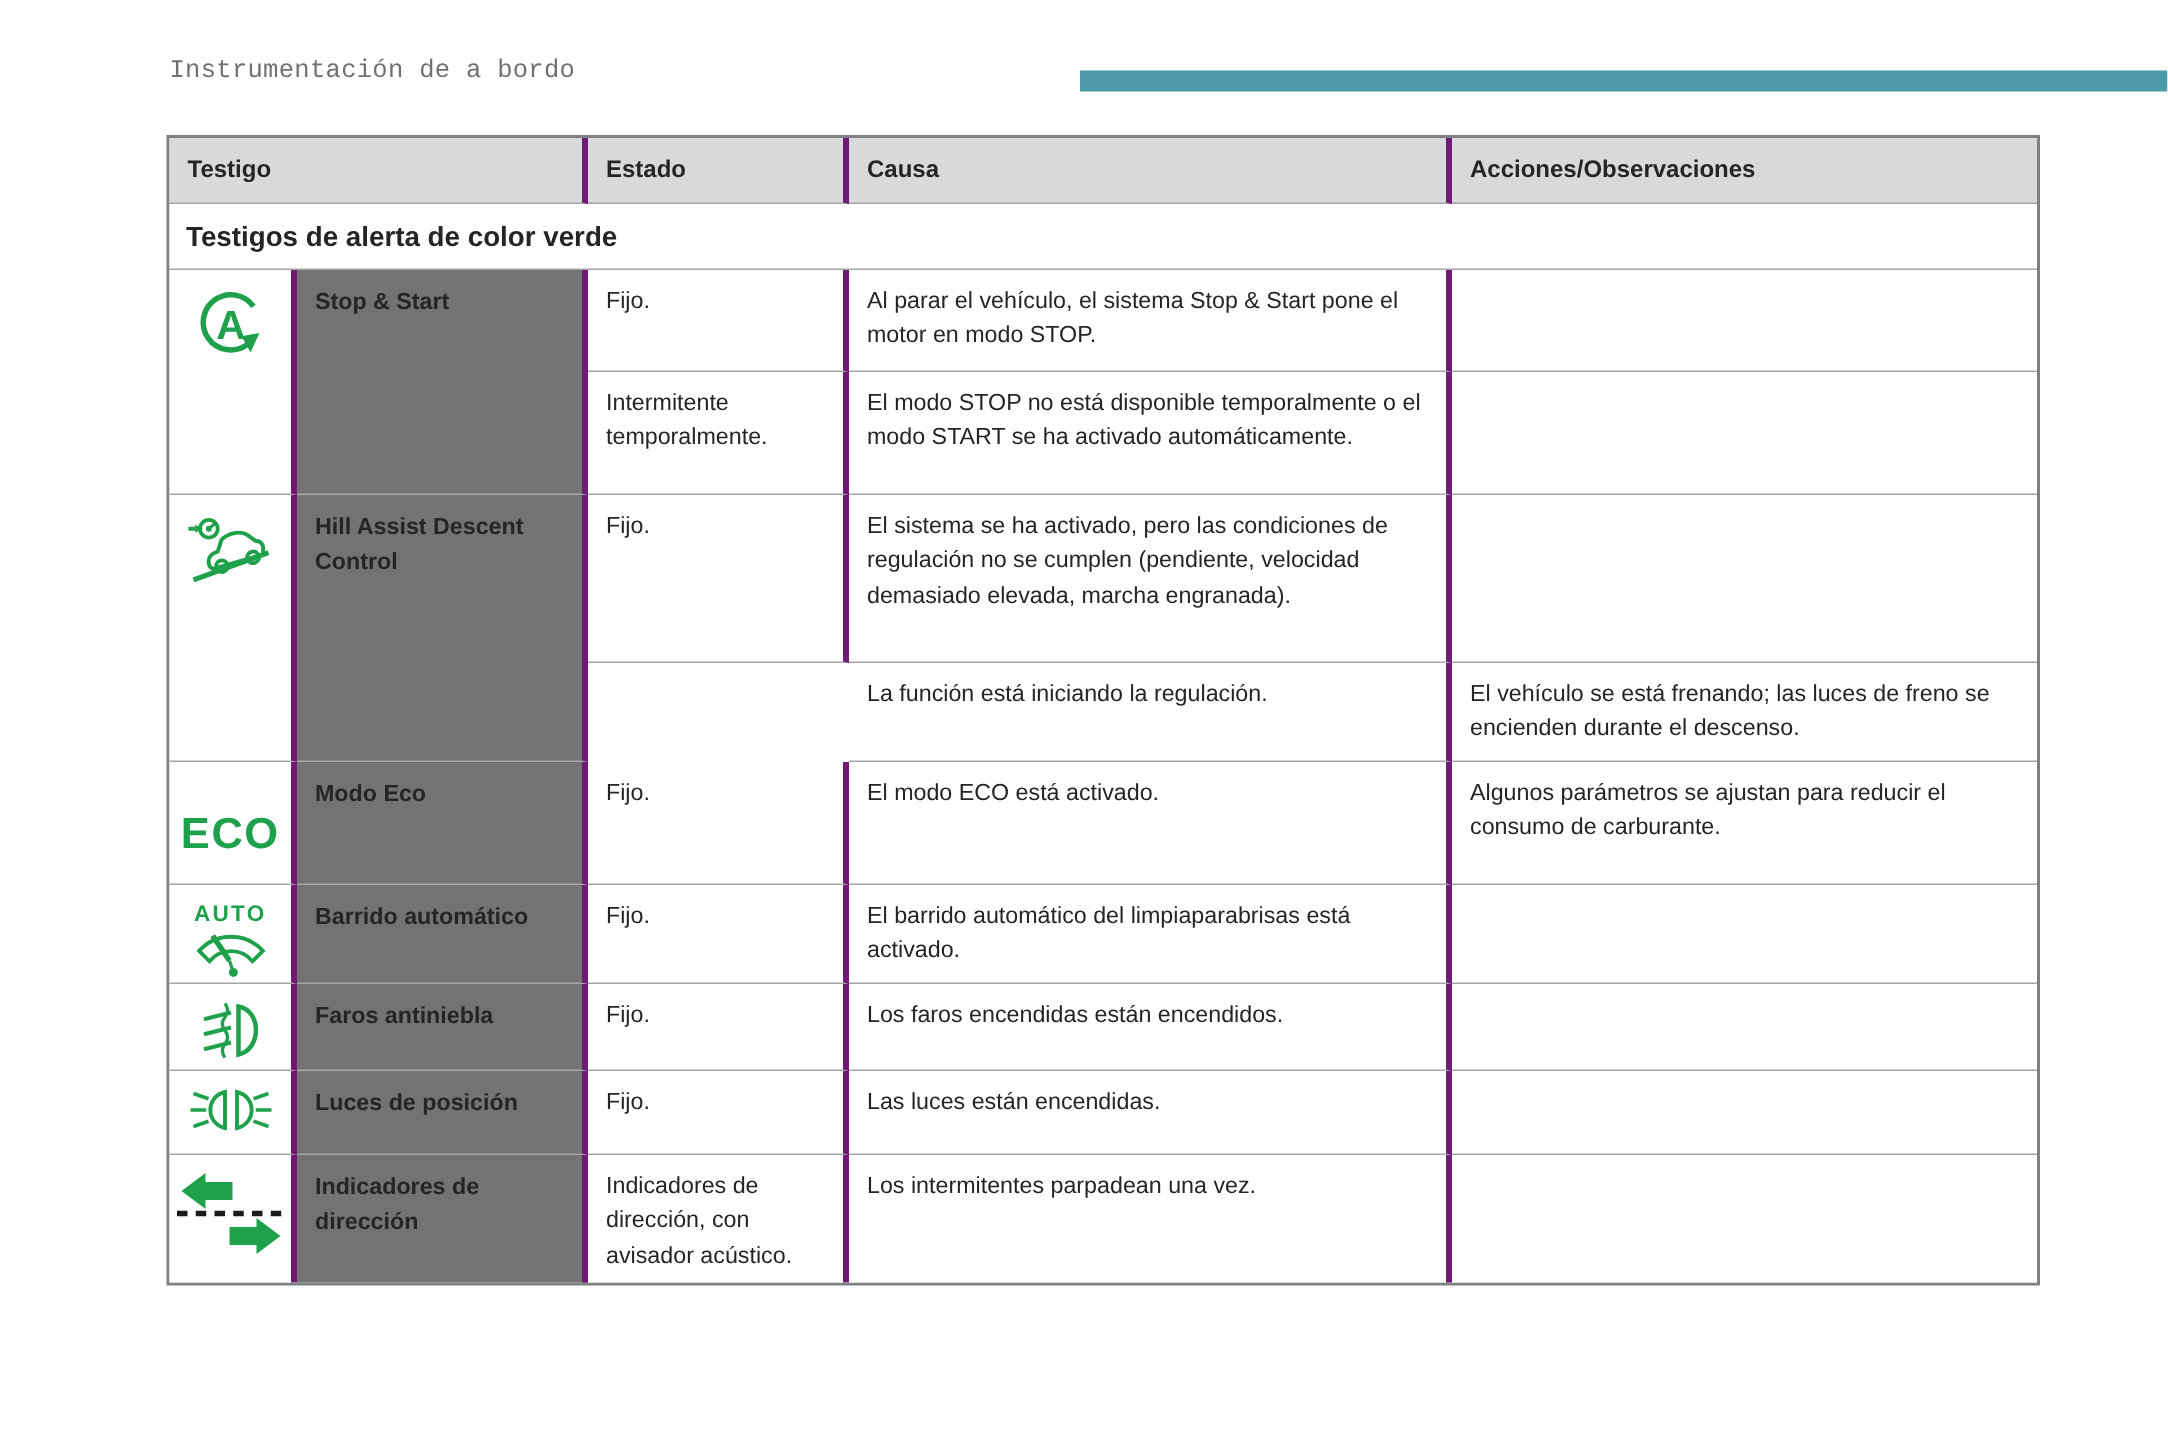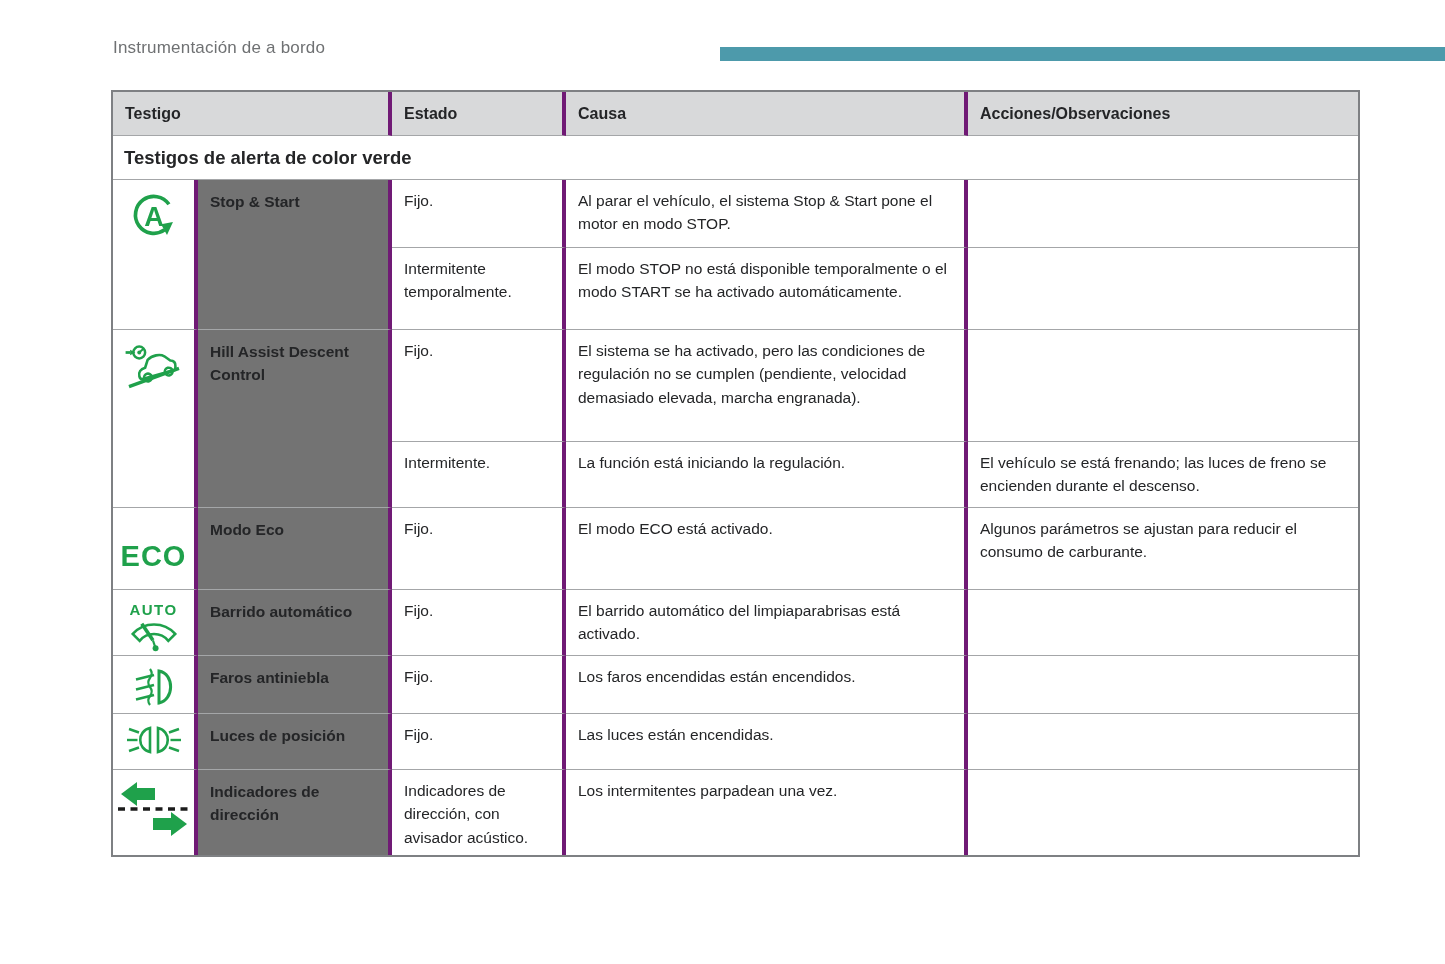--- a/index.html
+++ b/index.html
@@ -3,21 +3,21 @@
 <meta charset="utf-8">
 <style>
   html,body { margin:0; padding:0; }
   body {
     width:1445px; height:964px; position:relative; background:#ffffff;
     font-family:"Liberation Sans", sans-serif; color:#242527;
     overflow:hidden;
   }
   .page-title {
     position:absolute; left:113px; top:38px;
-    font-size:17px; color:#6f7173; letter-spacing:.2px;
+    font-size:17px; color:#6f7173; letter-spacing:.2px;font-family:Liberation Mono, monospace;
   }
   .accent-bar {
     position:absolute; left:720px; top:47px; width:725px; height:14px;
     background:#4d9aab;
   }
   .page-number {
     position:absolute; left:24px; top:916px;
     font-size:18px; font-weight:bold; color:#7f1d1d;margin-top:48px;
   }
   .grid {
@@ -89,21 +89,20 @@
         <line x1="12" y1="11" x2="15.5" y2="8" stroke="#1fa14b" stroke-width="1.8"></line>
         <line x1="0" y1="11" x2="4" y2="11" stroke="#1fa14b" stroke-width="2.4"></line>
         <polygon points="4,8.6 8.5,11 4,13.4" fill="#1fa14b"></polygon>
       </svg>
     </span>
   </div>
   <div class="c name" style="grid-column:2; grid-row:5/7;">Hill Assist Descent Control</div>
   <div class="c" style="grid-column:3; grid-row:5;">Fijo.</div>
   <div class="c" style="grid-column:4; grid-row:5;">El sistema se ha activado, pero las condiciones de regulación no se cumplen (pendiente, velocidad demasiado elevada, marcha engranada).</div>
   <div class="c no-br" style="grid-column:5; grid-row:5;"></div>
-  <div class="c" style="grid-column:3; grid-row:6;">Intermitente.</div>
   <div class="c" style="grid-column:4; grid-row:6;">La función está iniciando la regulación.</div>
   <div class="c no-br" style="grid-column:5; grid-row:6;">El vehículo se está frenando; las luces de freno se encienden durante el descenso.</div>
 
   <div class="c icon-cell" style="grid-column:1; grid-row:7;">
     <span class="eco-text">ECO</span>
   </div>
   <div class="c name" style="grid-column:2; grid-row:7;">Modo Eco</div>
   <div class="c" style="grid-column:3; grid-row:7;">Fijo.</div>
   <div class="c" style="grid-column:4; grid-row:7;">El modo ECO está activado.</div>
   <div class="c no-br" style="grid-column:5; grid-row:7;">Algunos parámetros se ajustan para reducir el consumo de carburante.</div>

